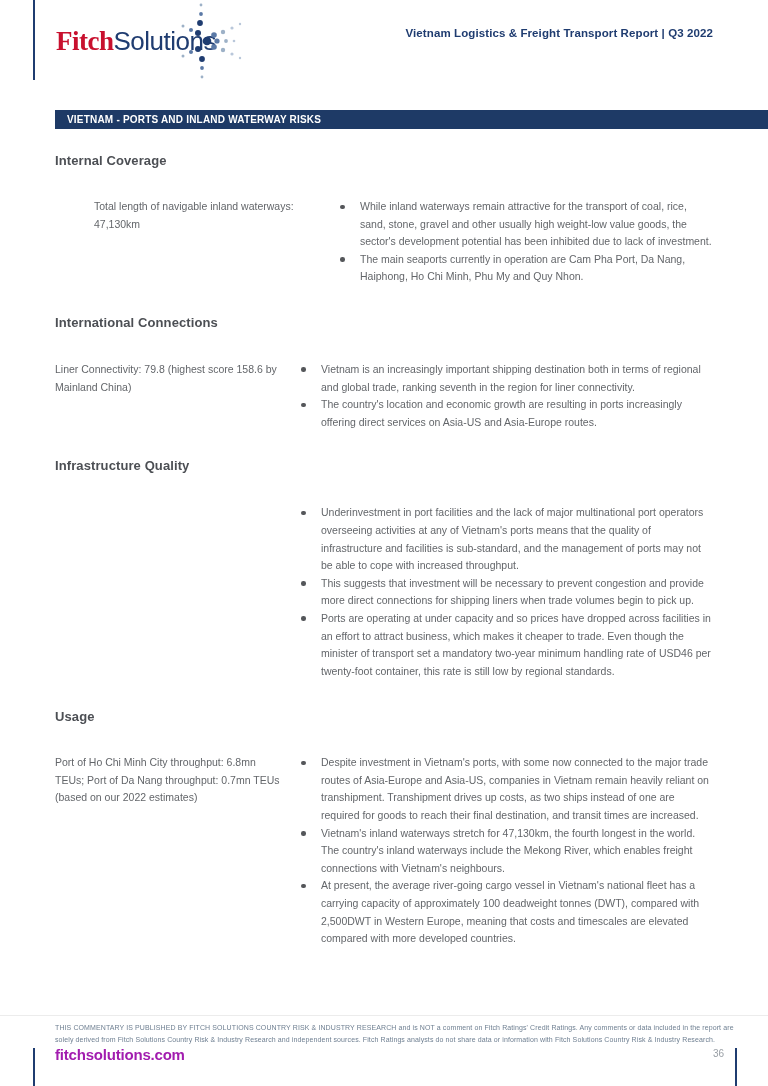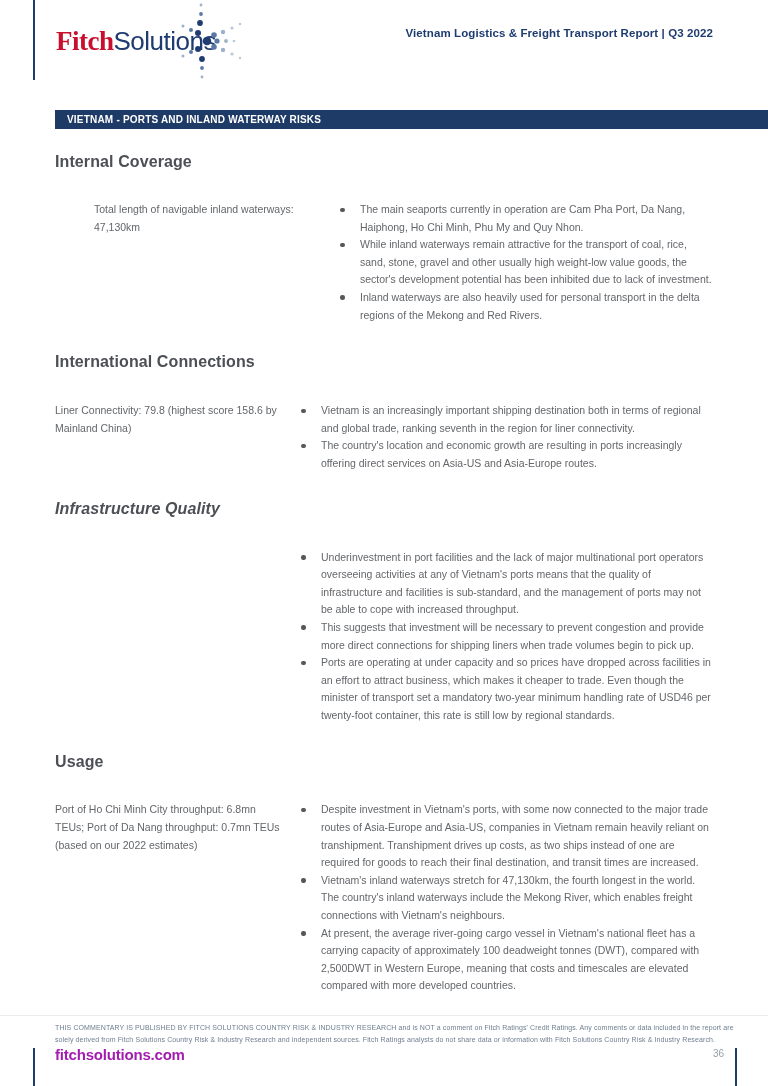--- a/index.html
+++ b/index.html
@@ -30,21 +30,21 @@
 
   
   .section-bar{
     position:absolute;left:55px;top:110px;width:760px;height:19px;
     background:#1e3a66;display:flex;align-items:center;box-sizing:border-box;padding-left:12px;
   }
   .section-bar span{color:#ffffff;font-size:10px;font-weight:700;letter-spacing:0.2px;}
 
   
   .content{position:absolute;left:55px;top:129px;width:658px;}
-  .sec-heading{font-size:16px;font-weight:700;color:#4c4f54;letter-spacing:0.1px;}
+  .sec-heading{font-size:13px;font-weight:700;color:#4c4f54;letter-spacing:0.1px;}
   .sec-row{display:flex;align-items:flex-start;}
   .left-col{width:242px;flex:0 0 242px;font-size:10.5px;line-height:17.6px;color:#63666a;padding-right:12px;box-sizing:border-box;}
   .right-col{flex:1;}
   .bullets{margin:0;padding:0;list-style:none;}
   .bullets li{
     position:relative;
     padding-left:24px;
     font-size:10.5px;line-height:17.6px;color:#63666a;
   }
   .bullets li::before{
@@ -52,21 +52,21 @@
     position:absolute;left:4px;top:6.5px;
     width:4.5px;height:4.5px;border-radius:50%;
     background:#54565a;
   }
 
   
   .sec1 .sec-heading{margin-top:24px;}
   .sec1 .sec-row{margin-top:30px;margin-left:39px;}
   .sec2 .sec-heading{margin-top:29px;}
   .sec2 .sec-row{margin-top:31px;}
-  .sec3 .sec-heading{margin-top:27px;font-style:italic;}
+  .sec3 .sec-heading{margin-top:27px;}
   .sec3 .sec-row{margin-top:31px;}
   .sec4 .sec-heading{margin-top:29px;}
   .sec4 .sec-row{margin-top:30px;}
 
   
   .footer{position:absolute;left:0;top:1015px;width:768px;}
   .footer-rule{position:absolute;left:0;top:0;width:768px;height:1px;background:#ececec;}
   .disclaimer{
     position:absolute;left:55px;top:7px;width:682px;
     font-size:7px;line-height:11.5px;color:#6e7f91;letter-spacing:0.1px;
@@ -132,23 +132,22 @@
   </div>
 
   <div class="content">
 
     <div class="sec1">
       <div class="sec-heading">Internal Coverage</div>
       <div class="sec-row">
         <div class="left-col">Total length of navigable inland waterways: 47,130km</div>
         <div class="right-col">
           <ul class="bullets">
+            <li>While inland waterways remain attractive for the transport of coal, rice, sand, stone, gravel and other usually high weight-low value goods, the sector's development potential has been inhibited due to lack of investment.</li>
             <li>The main seaports currently in operation are Cam Pha Port, Da Nang, Haiphong, Ho Chi Minh, Phu My and Quy Nhon.</li>
-            <li>While inland waterways remain attractive for the transport of coal, rice, sand, stone, gravel and other usually high weight-low value goods, the sector's development potential has been inhibited due to lack of investment.</li>
-            <li>Inland waterways are also heavily used for personal transport in the delta regions of the Mekong and Red Rivers.</li>
           </ul>
         </div>
       </div>
     </div>
 
     <div class="sec2">
       <div class="sec-heading">International Connections</div>
       <div class="sec-row">
         <div class="left-col">Liner Connectivity: 79.8 (highest score 158.6 by Mainland China)</div>
         <div class="right-col">

